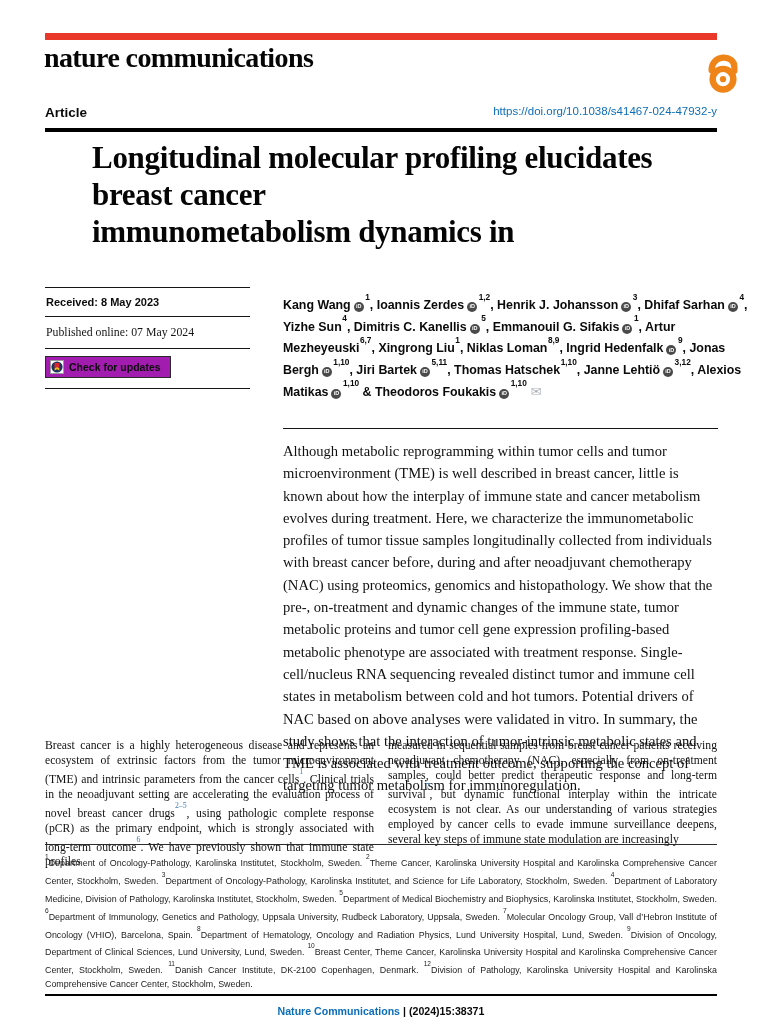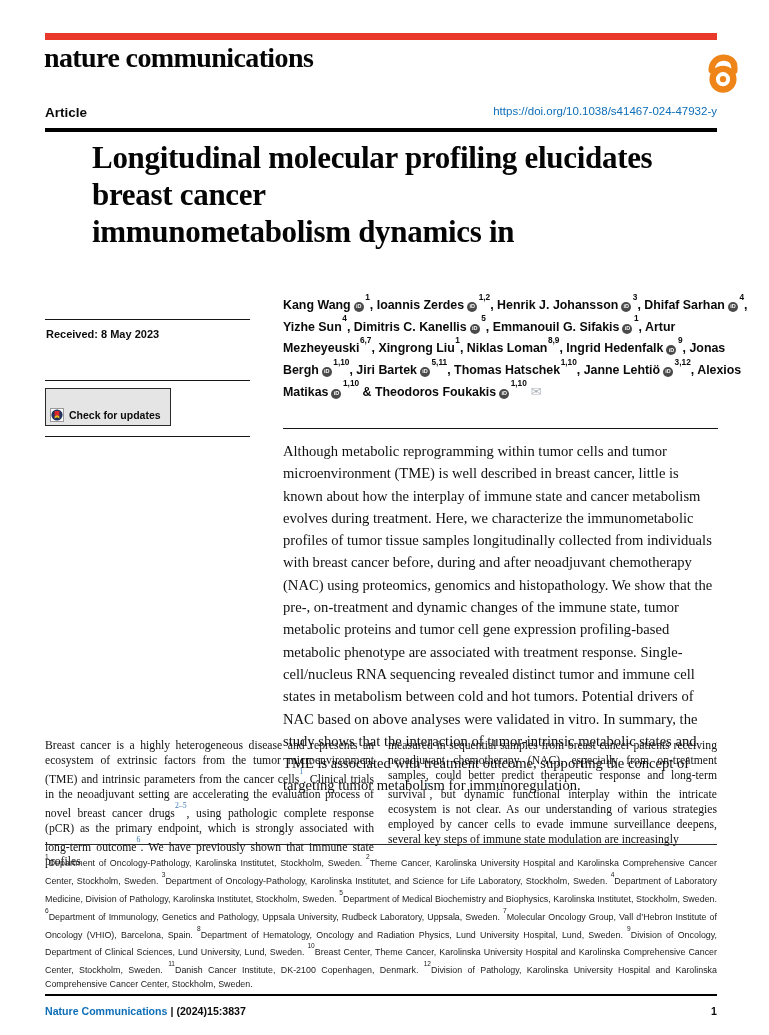--- a/index.html
+++ b/index.html
@@ -24,27 +24,27 @@
   #doi-link { font-size:11.5px; color:#0d6eb8; text-decoration:none; }
   #head-rule { left:45px; top:128px; width:672px; height:3.5px; background:#000; }
 
   
   #title { left:44px; top:139px; width:640px;
            font-family:"Liberation Serif", serif; font-weight:700;
            font-size:31px; line-height:37px; letter-spacing:-0.3px; color:#050505;margin-left:48px; }
 
   
   #sidebar { left:45px; top:287px; width:205px; }
-  .srow { border-top:1.5px solid #151515; padding:8px 0 8px 1px;margin-top:32px; }
+  .srow { border-top:1.5px solid #151515; padding:8px 0 8px 1px; }
   .srow.sans  { font-size:11px; font-weight:700; color:#0c0c0c; }
   .srow.serif { font-family:"Liberation Serif", serif; font-size:11.8px; color:#151515; }
   .srow.badge-row { padding:7px 0 10px 0; }
   .srow-end { border-top:1.5px solid #151515; height:0; }
   #badge-box { display:inline-flex; align-items:center; gap:5px;
-               border:1px solid #2a2a2a; padding:19px 9px 3px 4px; background:#e5e5e5; cursor:pointer; }
+               border:1px solid #2a2a2a; padding:3px 9px 3px 4px; background:#a21caf; cursor:pointer; }
   #badge-label { font-size:10.5px; font-weight:700; color:#0c0c0c; }
 
   
   #authors { left:283px; top:293px; width:465px; font-weight:700;
              font-size:12.4px; line-height:17.6px; color:#0a0a0a; }
   #authors sup { font-size:8.3px; font-weight:700; position:relative; top:-4.5px; margin-left:0.5px; }
   .orcid { display:inline-flex; align-items:center; justify-content:center;
            width:10px; height:10px; border-radius:50%; background:#4a4a4a;
            color:#fff; font-size:5.5px; font-weight:700; vertical-align:1px;
            margin:0 1px 0 3px; cursor:pointer; }
@@ -65,21 +65,21 @@
   #footnotes { left:45px; top:844px; width:672px; border-top:1px solid #2b2b2b;
                padding-top:8px; font-size:8.9px; line-height:13.9px;
                text-align:justify; color:#1c1c1c; }
   #affil sup { font-size:6.6px; position:relative; top:-3px; }
   #email-line { margin-top:1px; text-align:left; }
   #email-envelope { color:#8a8f94; font-size:10px; margin-right:2px; }
   #email-link { color:#3a9bd5; text-decoration:none; }
 
   
   #footer { left:45px; top:994px; width:672px; border-top:2.5px solid #000;
-            padding-top:9px; display:flex; justify-content:space-between;
+            padding-top:9px; display:flex; justify-content:center;
             font-size:10.6px; }
   #footer-journal { color:#0d6eb8; font-weight:700; text-decoration:none; }
   #footer-sep { color:#0a0a0a; font-weight:700; padding:0 3px; }
   #footer-citation { font-weight:700; color:#0a0a0a; }
   #footer-page { font-weight:700; color:#0a0a0a; }
 </style>
 </head>
 <body>
 
 <div id="redbar" class="abs"></div>
@@ -99,20 +99,21 @@
 <div id="head-rule" class="abs"></div>
 
 <div id="title" class="abs">
     <div>Longitudinal molecular profiling elucidates</div>
     <div>breast cancer</div>
     <div>immunometabolism dynamics in</div>
   </div>
 
 <div id="sidebar" class="abs">
   <div class="srow sans">Received: 8 May 2023</div>
+  <div class="srow serif">Published online: 07 May 2024</div>
   <div class="srow badge-row">
     <span id="badge-box">
       <svg width="14" height="14" viewBox="0 0 14 14">
         <rect x="0.5" y="0.5" width="13" height="13" fill="#ffffff" stroke="#9a9a9a" stroke-width="1"></rect>
         <circle cx="7" cy="7" r="5.6" fill="#20335f"></circle>
         <path d="M4.6 3h4.8v5.4L7 6.9 4.6 8.4z" fill="#e0262c"></path>
         <path d="M4.6 8.4 7 6.9l2.4 1.5v2.2L7 9.2l-2.4 1.4z" fill="#f3bb16"></path>
       </svg>
       <span id="badge-label">Check for updates</span>
     </span>

